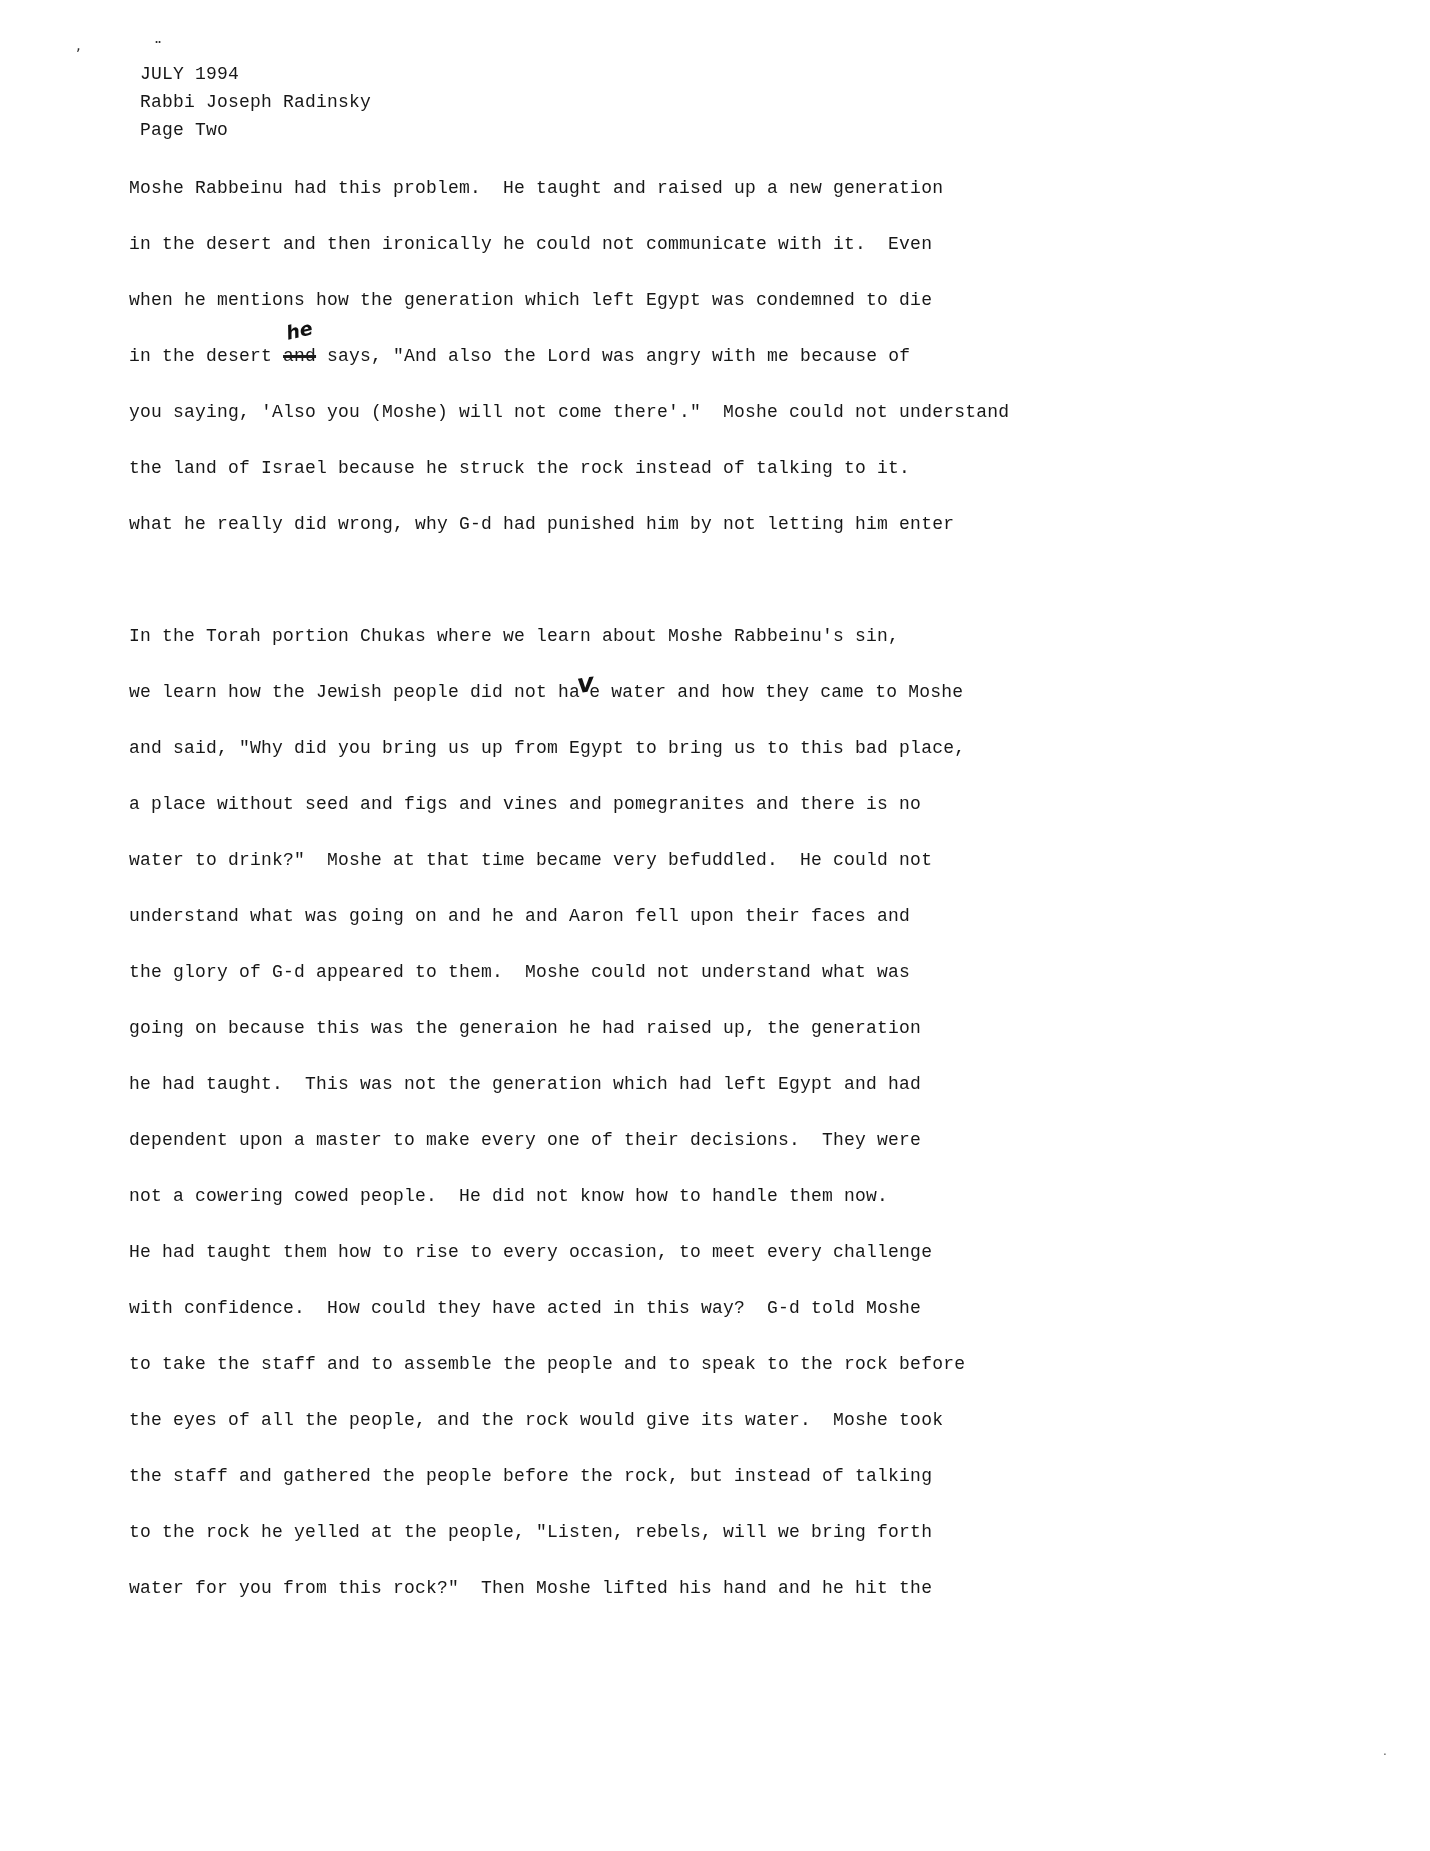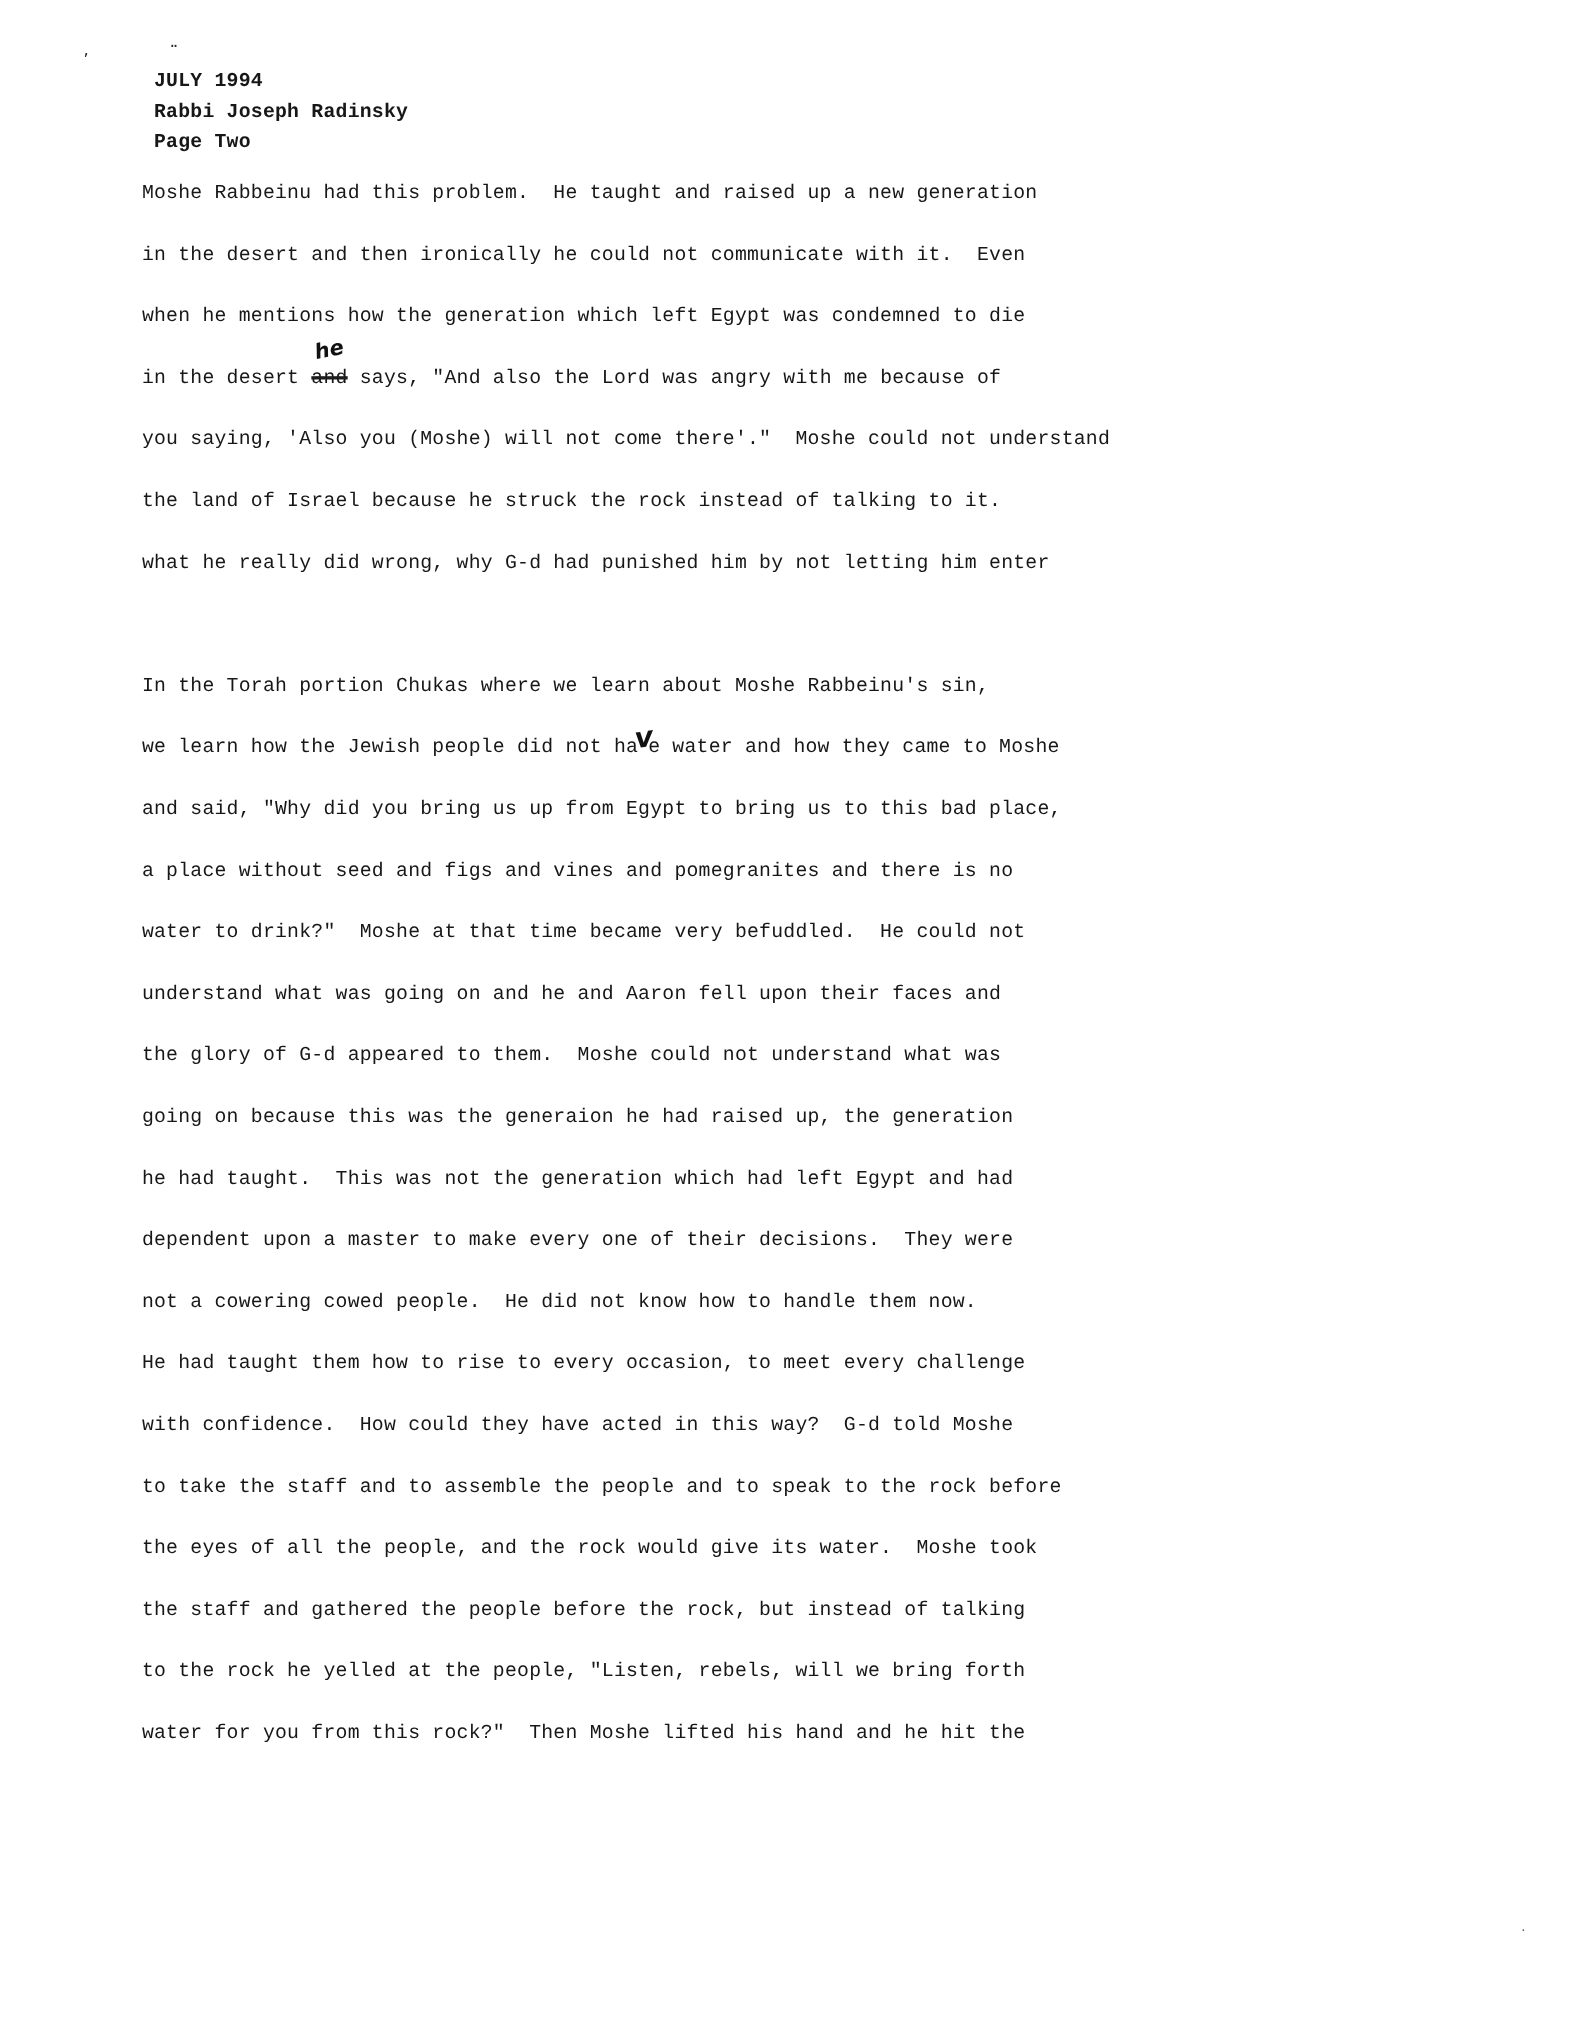--- a/index.html
+++ b/index.html
@@ -19,26 +19,25 @@
   .doc-header {
     position: absolute;
     left: 140px;
     top: 60px;
   }
   .hline {
     font-size: 18px;
     line-height: 28px;
     letter-spacing: 0.2px;
     white-space: pre;
-    font-weight: bold;
   }
   .doc-body {
     position: absolute;
     left: 129px;
-    top: 148px;
+    top: 160px;
     width: 1100px;
   }
   .paragraph { }
   .paragraph + .paragraph { margin-top: 56px; }
   .text-line {
     white-space: pre;
     font-size: 18px;
     height: 56px;
     line-height: 56px;
     letter-spacing: 0.2px;

